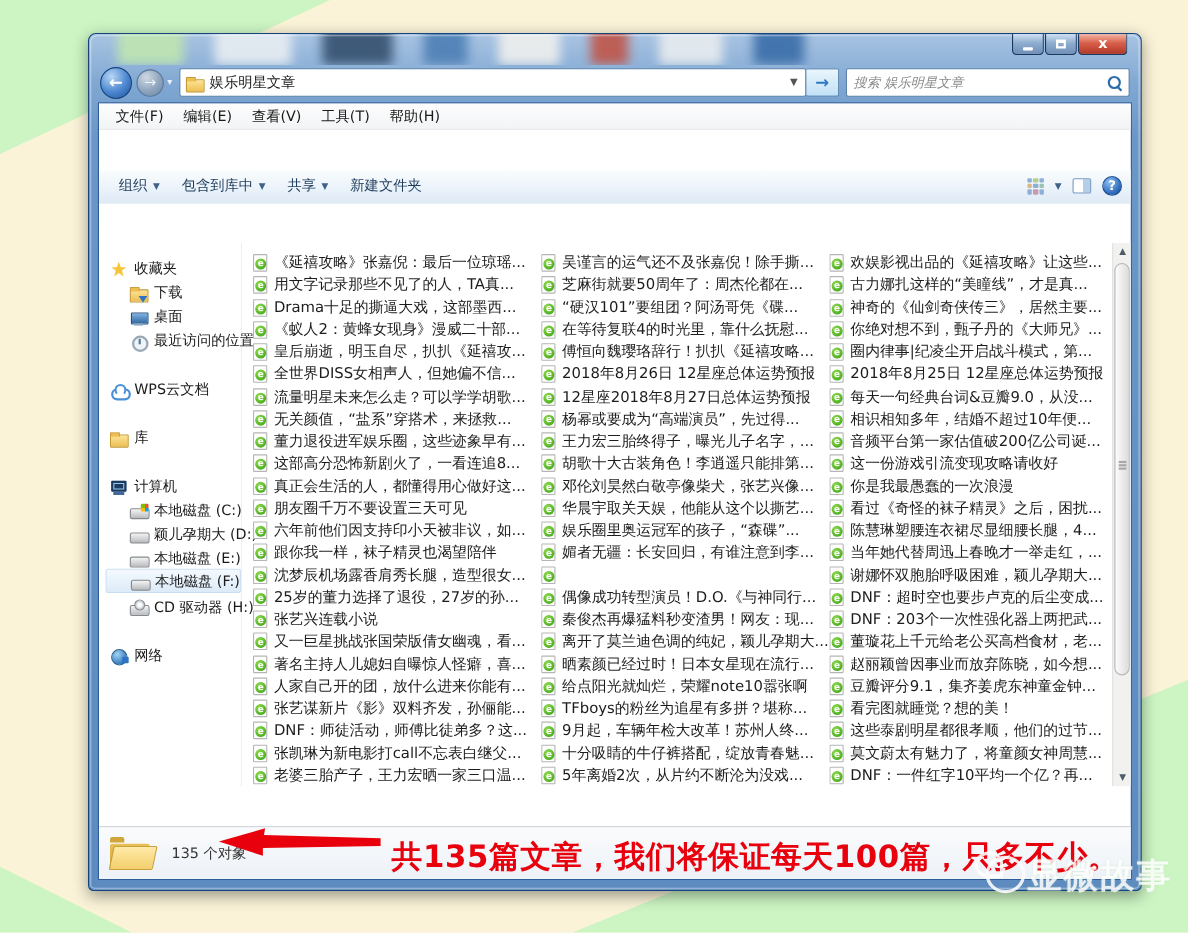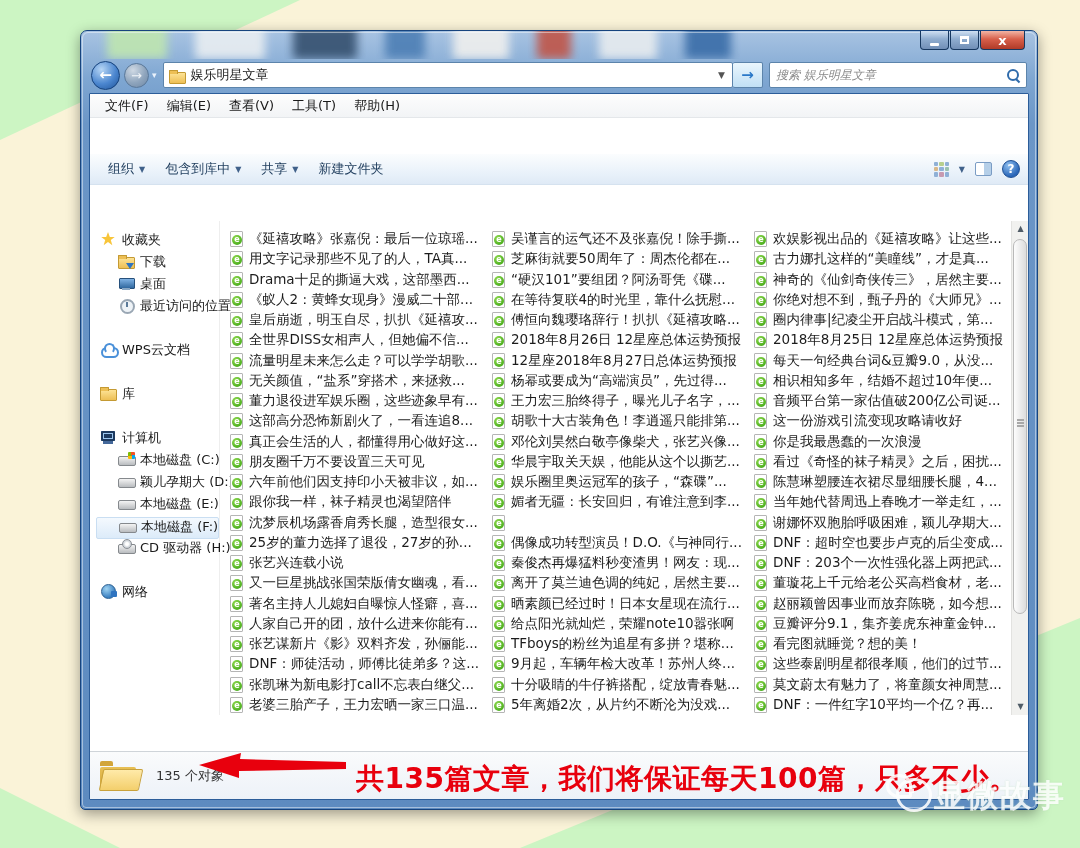--- a/index.html
+++ b/index.html
@@ -68,21 +68,21 @@
   .views-icon i { background:#8fb0d6; border-radius:1px; }
   .views-icon i:nth-child(2){background:#b7cf8e;} .views-icon i:nth-child(4){background:#d8b88a;}
   .views-icon i:nth-child(6){background:#9ac2b0;} .views-icon i:nth-child(8){background:#c79ab0;}
   .pane-icon { width:17px; height:14px; border:1px solid #7a9cc4; border-radius:2px; background:linear-gradient(90deg,#fff 55%,#b5cfe8 55%); }
   .help-icon { width:18px; height:18px; border-radius:50%; background:radial-gradient(circle at 35% 28%, #8fc0f0, #2a66b8 70%);
     color:#fff; font-size:12px; font-weight:bold; display:flex; align-items:center; justify-content:center; border:1px solid #1d4f94; }
 
   
   .content { flex:1; display:flex; overflow:hidden; }
   .sidebar { width:130px; flex:none; padding:10px 0 0 6px; font-size:13px; color:#1a1a1a; border-right:1px solid #eee; }
-  .side-item { height:22px; display:flex; align-items:flex-start; gap:6px; padding-left:4px; white-space:nowrap; }
+  .side-item { height:22px; display:flex; align-items:flex-end; gap:6px; padding-left:4px; white-space:nowrap; }
   .side-item.lvl1 { padding-left:22px; }
   .side-item.gap { margin-top:22px; }
   .side-item.sel { background:linear-gradient(#f4f9fe,#dcebf9); border:1px solid #c9def2; border-radius:2px; }
   .sicon { width:16px; height:16px; position:relative; flex:none; }
 
   .star-icon::before { content:""; position:absolute; inset:1px; background:#f8c53a;
     clip-path:polygon(50% 0,63% 35%,98% 35%,70% 57%,81% 95%,50% 72%,19% 95%,30% 57%,2% 35%,37% 35%); }
   .folder-base::before { content:""; position:absolute; left:0; top:4px; width:15px; height:10px;
     background:linear-gradient(#fde396,#edbf55); border:1px solid #c49a33; border-radius:1px; }
   .folder-base::after { content:""; position:absolute; left:0; top:2px; width:7px; height:3px;
@@ -552,21 +552,21 @@
             <div class="file-item">
               <span class="ficon">
                 <b>e</b>
               </span>
               <span class="fi-label">秦俊杰再爆猛料秒变渣男！网友：现...</span>
             </div>
             <div class="file-item">
               <span class="ficon">
                 <b>e</b>
               </span>
-              <span class="fi-label">离开了莫兰迪色调的纯妃，居然主要...</span>
+              <span class="fi-label">离开了莫兰迪色调的纯妃，颖儿孕期大...</span>
             </div>
             <div class="file-item">
               <span class="ficon">
                 <b>e</b>
               </span>
               <span class="fi-label">晒素颜已经过时！日本女星现在流行...</span>
             </div>
             <div class="file-item">
               <span class="ficon">
                 <b>e</b>

